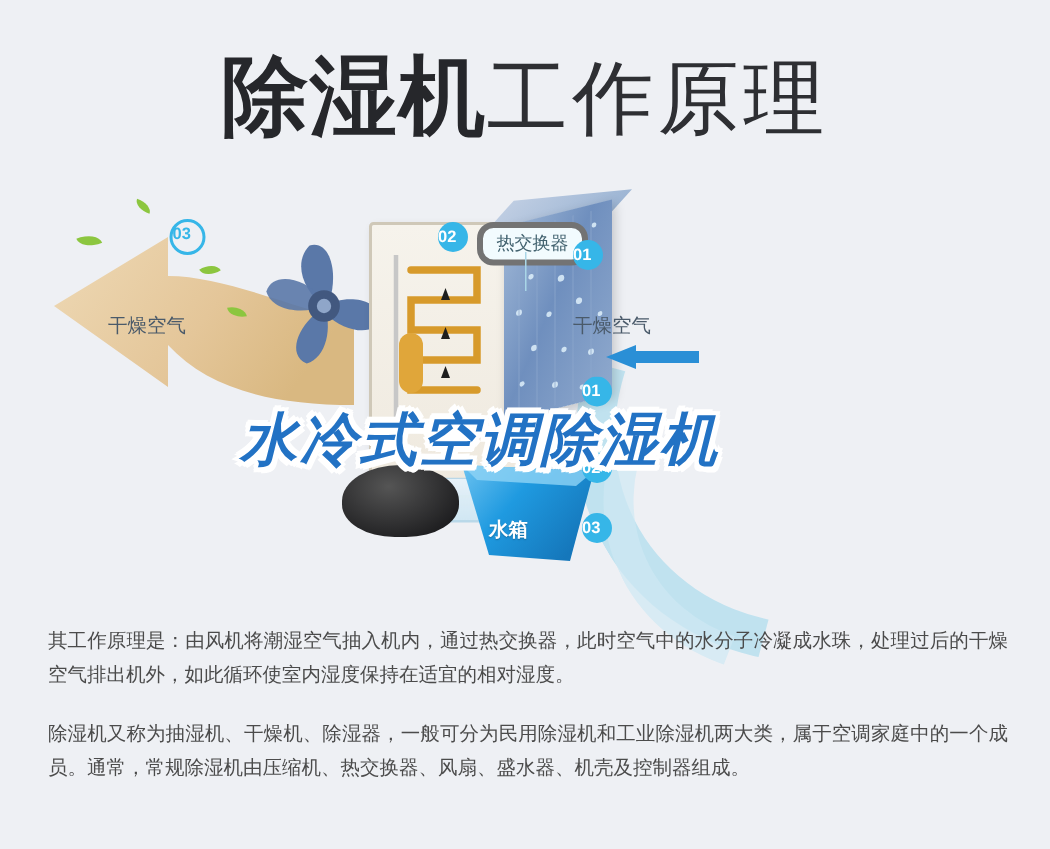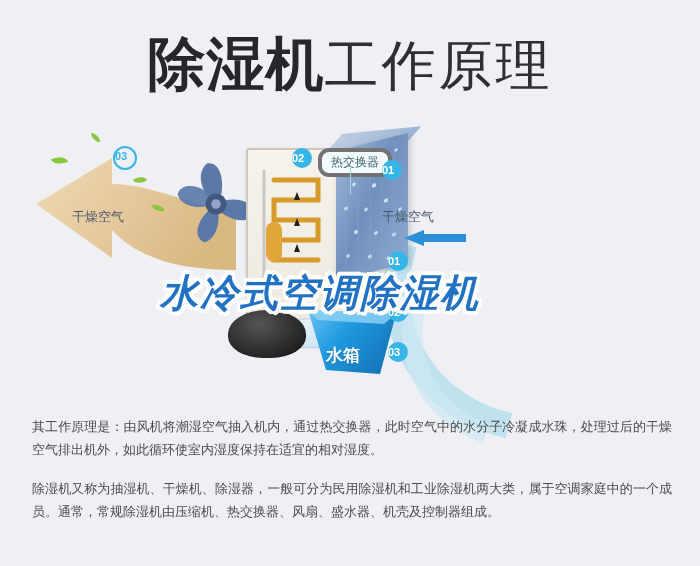--- a/index.html
+++ b/index.html
@@ -224,21 +224,21 @@
     white-space: nowrap;
   }
   .callout-tail {
     position: absolute;
     width: 1px;
     height: 26px;
     background: #a9d6e7;
   }
   .tank-label {
     position: absolute;
-    font-size: 17px;
+    font-size: 13px;
     color: #ffffff;
     font-weight: bold;
     white-space: nowrap;
     text-shadow: 0 1px 1px rgba(0,0,0,.25);
   }
 
   
   .step-row {
     position: absolute;
     display: flex;

